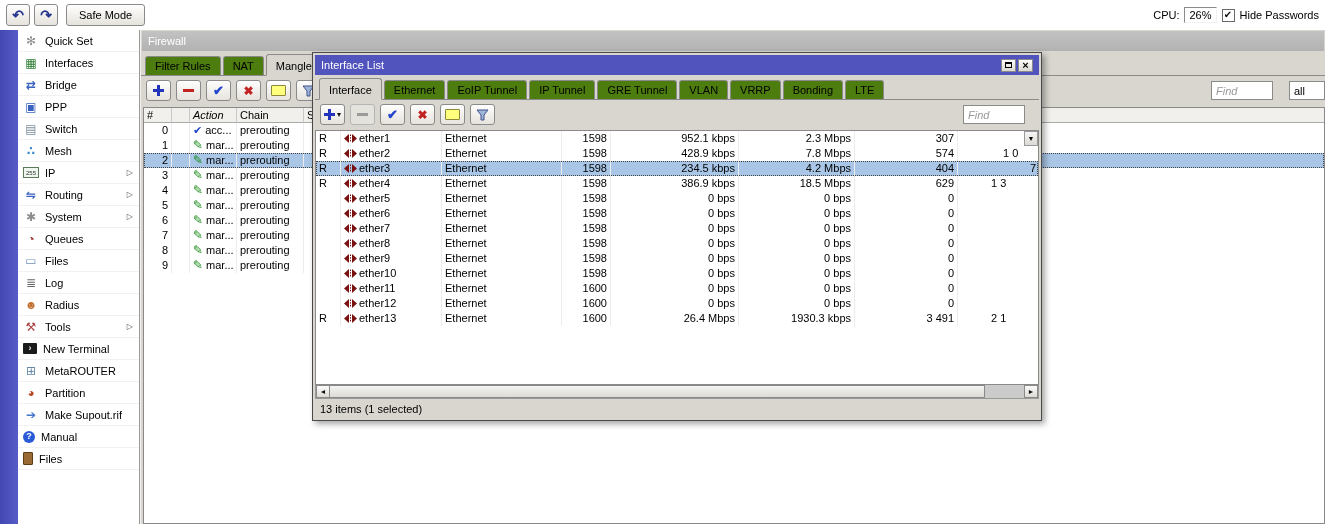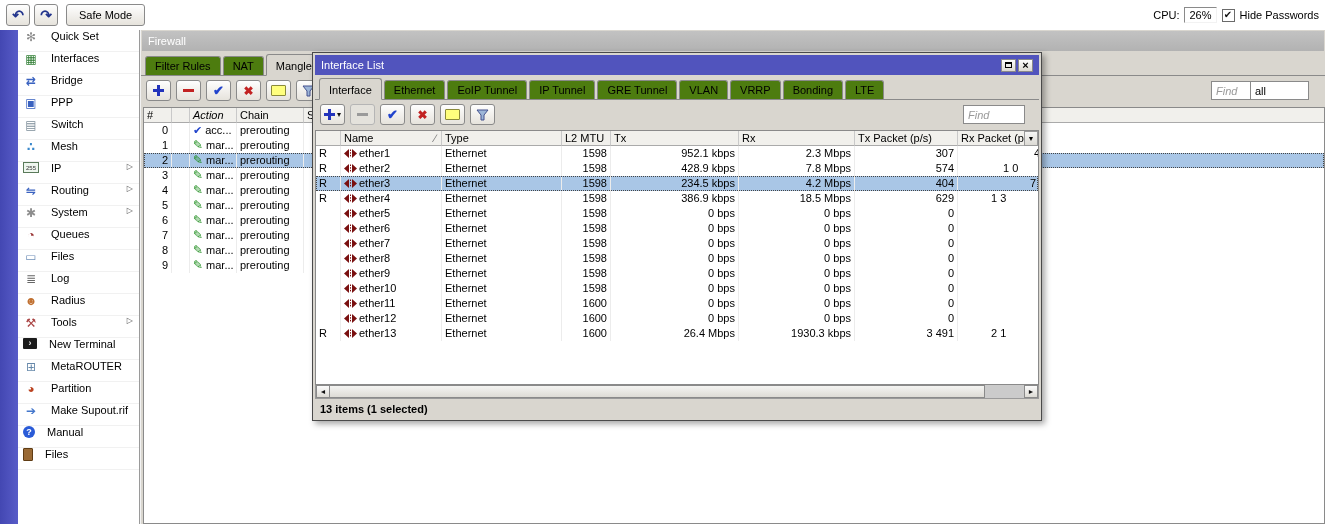--- a/index.html
+++ b/index.html
@@ -14,21 +14,21 @@
   .safe-btn { height:22px; padding:0 12px; margin-left:4px; font-size:11px; }
   .topbar-right { margin-left:auto; display:flex; align-items:center; gap:5px; }
   .cpu-box { border:1px solid; border-color:#8a8a8a #f2f2f2 #f2f2f2 #8a8a8a; background:#fff; padding:1px 4px; min-width:28px; text-align:left; }
   .checkbox { width:13px; height:13px; background:#fff; border:1px solid #6a6a6a; display:inline-flex; align-items:center; justify-content:center; font-size:10px; color:#111; line-height:1; }
 
   
   .main { position:absolute; left:0; top:30px; width:100%; height:494px; }
   .sidebar { position:absolute; left:0; top:0; width:140px; height:100%; background:#fff; border-right:1px solid #9a9a9a; display:flex; }
   .accent-strip { width:18px; height:100%; background:linear-gradient(90deg,#4347b2,#585cc8); }
   .menu { flex:1; background:#fff; }
-  .side-item { height:22px; display:flex; align-items:flex-start; gap:12px; padding:0 6px 0 5px; border-bottom:1px solid #f1f1f1; cursor:default; }
+  .side-item { height:22px; display:flex; align-items:center; gap:6px; padding:0 6px 0 5px; border-bottom:1px solid #f1f1f1; cursor:default; }
   .side-item .label { flex:1; white-space:nowrap; }
   .sub-arrow { font-size:8px; color:#555; }
   .i { display:inline-flex; width:16px; height:14px; align-items:center; justify-content:center; font-size:12px; line-height:1; }
   .icon-quickset-icon::before { content:"✻"; color:#8d8d8d; }
   .icon-interfaces-icon::before { content:"▦"; color:#2e7d32; }
   .icon-bridge-icon::before { content:"⇄"; color:#3a62c0; font-weight:bold; }
   .icon-ppp-icon::before { content:"▣"; color:#3a62c0; }
   .icon-switch-icon::before { content:"▤"; color:#7d8d99; }
   .icon-mesh-icon::before { content:"∴"; color:#3a88cc; font-weight:bold; }
   .icon-ip-icon { font-size:6px; border:1px solid #5a7a5a; background:#eef6ee; color:#333; width:16px; height:11px; letter-spacing:0; }
@@ -89,34 +89,34 @@
   .colsel-btn { position:absolute; right:0; top:0; width:14px; height:15px; background:linear-gradient(#f6f6f6,#dcdad4); border:1px solid #9a9a9a; display:flex; align-items:center; justify-content:center; font-size:7px; }
   .act-accept::before { content:"✔"; color:#2244cc; font-size:11px; }
   .act-mark::before { content:"✎"; color:#178a17; font-size:12px; }
   .actcell { display:flex; align-items:center; gap:3px; }
 
   
   .fw-window { position:absolute; left:140px; top:0; width:1185px; height:494px; background:#d9d6cf; display:flex; flex-direction:column; border-left:1px solid #f2f2f2; }
   .fw-window .titlebar { margin:1px 1px 0 1px; }
   .fw-tablearea { flex:1; margin:2px 0 0 2px; }
   .fw-find { position:absolute; right:52px; }
-  .fw-all { position:absolute; right:16px; width:59px; }
+  .fw-all { position:absolute; right:0; width:36px; }
 
   
   .il-window { position:absolute; left:312px; top:22px; width:730px; height:369px; background:#d9d6cf; border:1px solid #4a4a4a; box-shadow:3px 3px 6px rgba(0,0,0,0.35); padding:2px; display:flex; flex-direction:column; z-index:10; }
   .il-find { position:absolute; right:14px; }
   .il-table { margin-top:1px; }
   .name-icon { display:inline-block; margin-right:2px; vertical-align:-1px; }
 
   
   .hscroll { height:14px; display:flex; background:#cbcbcb; border:1px solid #9a9a9a; border-top:none; align-items:stretch; }
   .sc-btn { width:14px; background:linear-gradient(#fbfbfb,#dddbd5); border:1px solid #8a8a8a; display:flex; align-items:center; justify-content:center; font-size:7px; color:#111; }
   .sc-thumb { width:655px; background:linear-gradient(#f4f4f2,#dddbd5); border:1px solid #8a8a8a; border-left:none; }
   .sc-track { flex:1; }
-  .statusbar { height:19px; display:flex; align-items:center; padding:0 5px;font-weight:bold; }
+  .statusbar { height:19px; display:flex; align-items:center; padding:0 5px; }
 </style>
 </head>
 <body>
 
 <div class="screen">
 
   <div class="topbar">
     <button class="btn3d nav-btn">
         <span>↶</span>
       </button>
@@ -445,30 +445,20 @@
             <span class="g-comment"></span>
           </button>
         <button class="btn3d tb-btn">
             <svg width="13" height="13">
               <polygon points="1,2 12,2 8,7 8,12 5,12 5,7" fill="#9db6d8" stroke="#44518e"></polygon>
             </svg>
           </button>
         <input class="find-input il-find" placeholder="Find" style="">
       </div>
       <div class="table-wrap il-table" style="flex:1;">
-        <div class="trow thead" id="il-head">
-            <span class="cell" style="width: 25px;"></span>
-            <span class="cell" style="width: 101px;">Name<span class="sort-mark">∕</span></span>
-            <span class="cell" style="width: 120px;">Type</span>
-            <span class="cell" style="width: 49px;">L2 MTU</span>
-            <span class="cell" style="width: 128px;">Tx</span>
-            <span class="cell" style="width: 116px;">Rx</span>
-            <span class="cell" style="width: 103px;">Tx Packet (p/s)</span>
-            <span class="cell">Rx Packet (p</span>
-          </div>
         <div id="il-rows">
             <div class="trow">
               <span class="cell" style="width: 25px;">R</span>
               <span class="cell" style="width: 101px;"><svg class="name-icon" width="13" height="9" viewBox="0 0 13 9">
                   <polygon points="5,0 0,4.5 5,9" fill="#7a1010"></polygon>
                   <polygon points="8,0 13,4.5 8,9" fill="#7a1010"></polygon>
                   <line x1="6.5" y1="0.5" x2="6.5" y2="8.5" stroke="#7a1010" stroke-dasharray="1.5,1.2"></line>
                 </svg><span>ether1</span></span>
               <span class="cell" style="width: 120px;">Ethernet</span>
               <span class="cell num" style="width: 49px;">1598</span>

